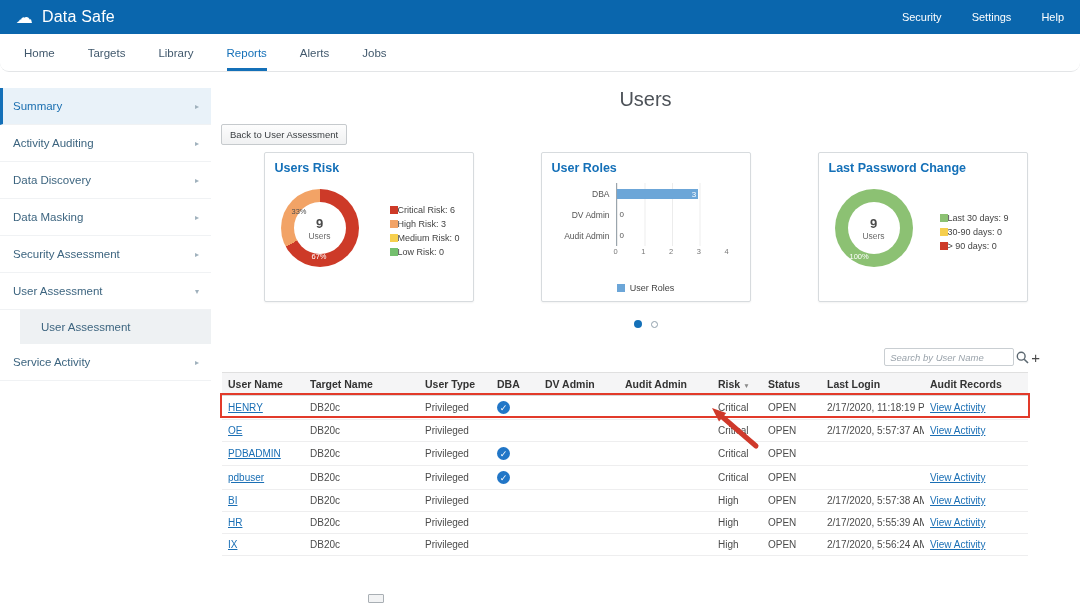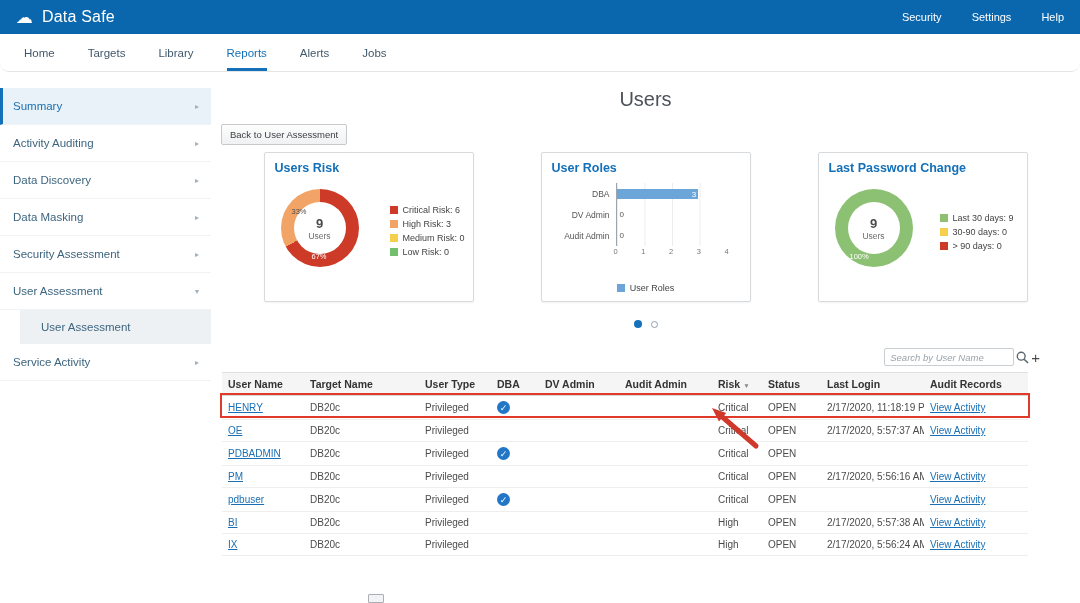--- a/index.html
+++ b/index.html
@@ -53,21 +53,21 @@
   .donut-hole { position:absolute; inset:13px; background:#fff; border-radius:50%;
                 display:flex; flex-direction:column; align-items:center; justify-content:center; }
   .donut-num { font-size:13px; font-weight:bold; color:#4a4a4a; }
   .donut-lbl { font-size:8.5px; color:#6b6b6b; }
   .pct-label { position:absolute; font-size:7.5px; }
   .pct-33 { left:27px; top:54px; color:#4d4d4d; }
   .pct-67 { left:47px; top:99px; color:#fff; }
   .pct-100 { left:31px; top:99px; color:#fff; }
   .legend { position:absolute; left:125px; top:52px; }
   .legend3 { top:60px; left:121px; }
-  .legend-item { display:flex; align-items:center; gap:5px; margin-bottom:4px;
+  .legend-item { display:flex; align-items:center; margin-bottom:4px;
                  font-size:9px; color:#444; white-space:nowrap; }
   .legend-sq { width:8px; height:8px; flex:0 0 8px; }
 
   
   .barchart { position:absolute; top:30px; left:8px; right:8px; }
   .bar-row { display:flex; align-items:center; height:21px; }
   .bar-label { width:60px; margin-right:6px; text-align:right; font-size:8.5px; color:#555; }
   .bar-track { position:relative; width:110px; height:21px; display:flex; align-items:center;
                border-left:1px solid #9aa5ad;
                background-image:linear-gradient(to right,#ececec 1px,transparent 1px);
@@ -355,53 +355,53 @@
           <td>Privileged</td>
           <td><span class="dba-check">✓</span></td>
           <td></td>
           <td></td>
           <td class="risk-critical">Critical</td>
           <td>OPEN</td>
           <td></td>
           <td></td>
         </tr>
         <tr>
-          <td><a class="link">PM</a></td>
-          <td>DB20c</td>
-          <td>Privileged</td>
-          <td></td>
+          <td><a class="link">pdbuser</a></td>
+          <td>DB20c</td>
+          <td>Privileged</td>
+          <td><span class="dba-check">✓</span></td>
           <td></td>
           <td></td>
           <td class="risk-critical">Critical</td>
           <td>OPEN</td>
-          <td>2/17/2020, 5:56:16 AM</td>
-          <td><a class="link">View Activity</a></td>
-        </tr>
-        <tr>
-          <td><a class="link">pdbuser</a></td>
-          <td>DB20c</td>
-          <td>Privileged</td>
-          <td><span class="dba-check">✓</span></td>
-          <td></td>
-          <td></td>
-          <td class="risk-critical">Critical</td>
-          <td>OPEN</td>
           <td></td>
           <td><a class="link">View Activity</a></td>
         </tr>
         <tr>
           <td><a class="link">BI</a></td>
           <td>DB20c</td>
           <td>Privileged</td>
           <td></td>
           <td></td>
           <td></td>
           <td class="risk-high">High</td>
           <td>OPEN</td>
           <td>2/17/2020, 5:57:38 AM</td>
+          <td><a class="link">View Activity</a></td>
+        </tr>
+        <tr>
+          <td><a class="link">HR</a></td>
+          <td>DB20c</td>
+          <td>Privileged</td>
+          <td></td>
+          <td></td>
+          <td></td>
+          <td class="risk-high">High</td>
+          <td>OPEN</td>
+          <td>2/17/2020, 5:55:39 AM</td>
           <td><a class="link">View Activity</a></td>
         </tr>
         <tr>
           <td><a class="link">IX</a></td>
           <td>DB20c</td>
           <td>Privileged</td>
           <td></td>
           <td></td>
           <td></td>
           <td class="risk-high">High</td>

